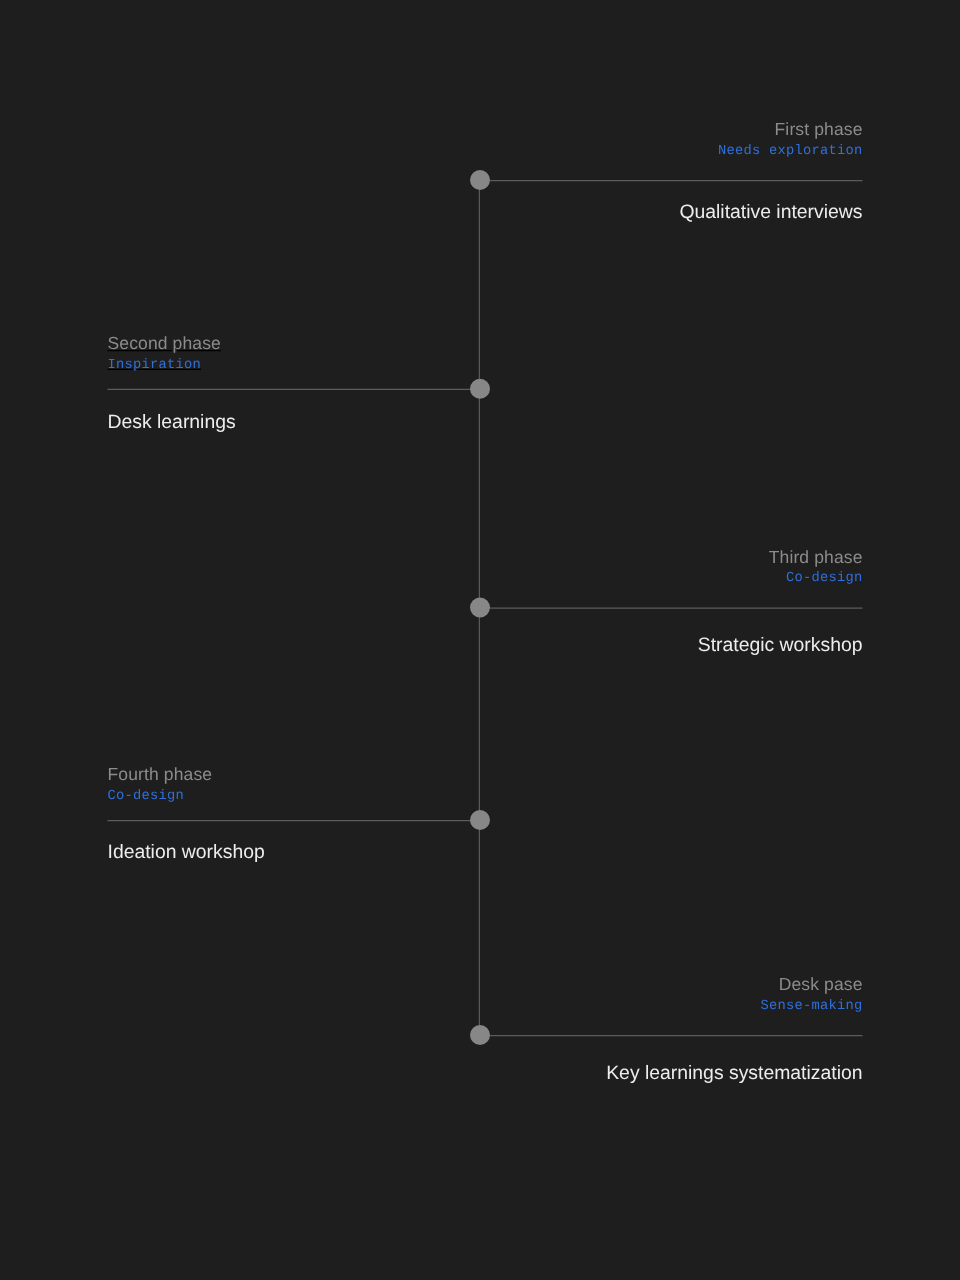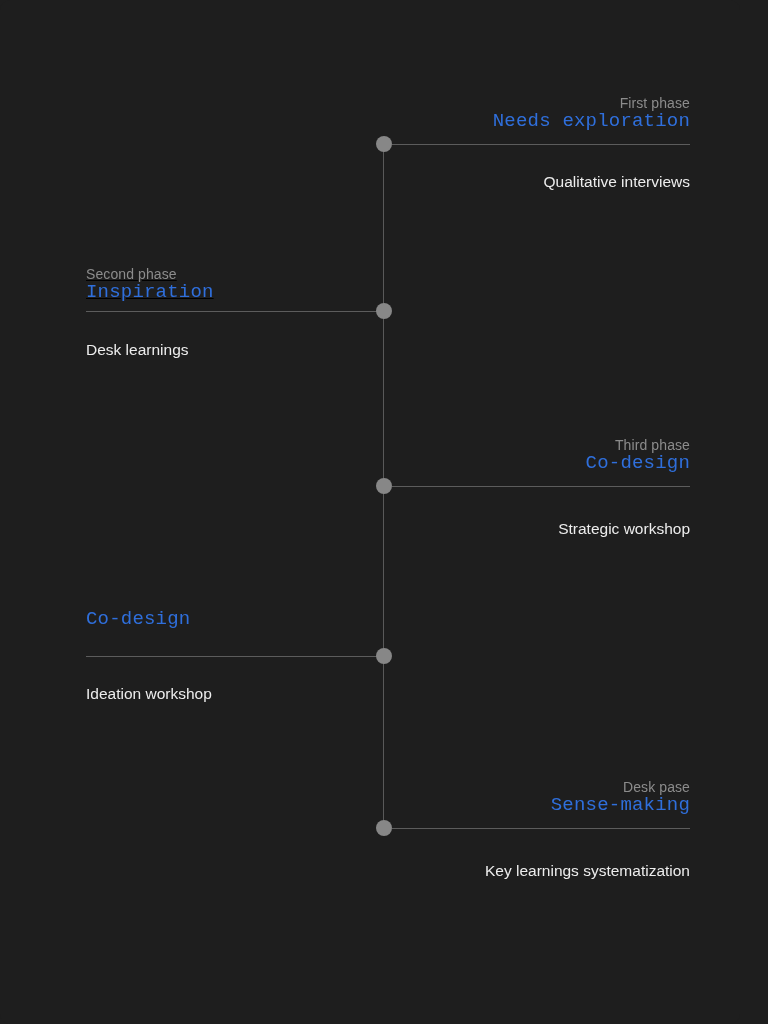--- a/index.html
+++ b/index.html
@@ -93,39 +93,38 @@
     font-family: "Liberation Sans", sans-serif;
     font-size: 14px;
     line-height: 18px;
     color: #8c8c8c;
     letter-spacing: 0.1px;
     white-space: nowrap;
   }
 
   .phase-name {
     font-family: "Liberation Mono", "DejaVu Sans Mono", monospace;
-    font-size: 19px;
+    font-size: 11px;
     line-height: 19px;
     color: #2f6fdc;
     letter-spacing: 0.2px;
     white-space: nowrap;
   }
 
   .activity {
     font-family: "Liberation Sans", sans-serif;
     font-size: 15.5px;
     line-height: 20px;
     color: #ededed;
     white-space: nowrap;
   }
 
   .activity-wrap {
     position: absolute;
     width: 612px;
-    margin-top: 12px;
   }
 
   .phase.right .activity-wrap {
     left: 78px;
     text-align: right;
   }
 
   .phase.left .activity-wrap {
     left: 86px;
     text-align: left;
@@ -169,20 +168,21 @@
     </div>
     <div class="connector" style="top:486px;"></div>
     <div class="node-dot" style="top:486px;"></div>
     <div class="activity-wrap" style="top:507px;">
       <div class="activity">Strategic workshop</div>
     </div>
   </div>
 
   <div class="phase left">
     <div class="labels" style="top:610px;">
+      <div class="phase-ordinal">Fourth phase</div>
       <div class="phase-name">Co-design</div>
     </div>
     <div class="connector" style="top:656px;"></div>
     <div class="node-dot" style="top:656px;"></div>
     <div class="activity-wrap" style="top:672px;">
       <div class="activity">Ideation workshop</div>
     </div>
   </div>
 
   <div class="phase right">

